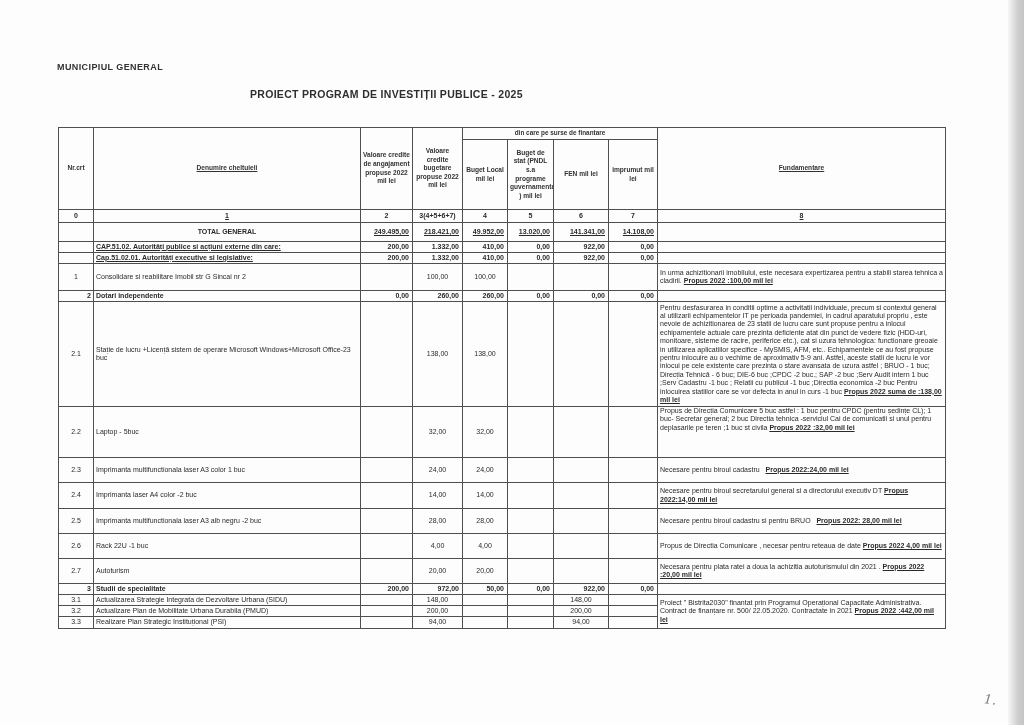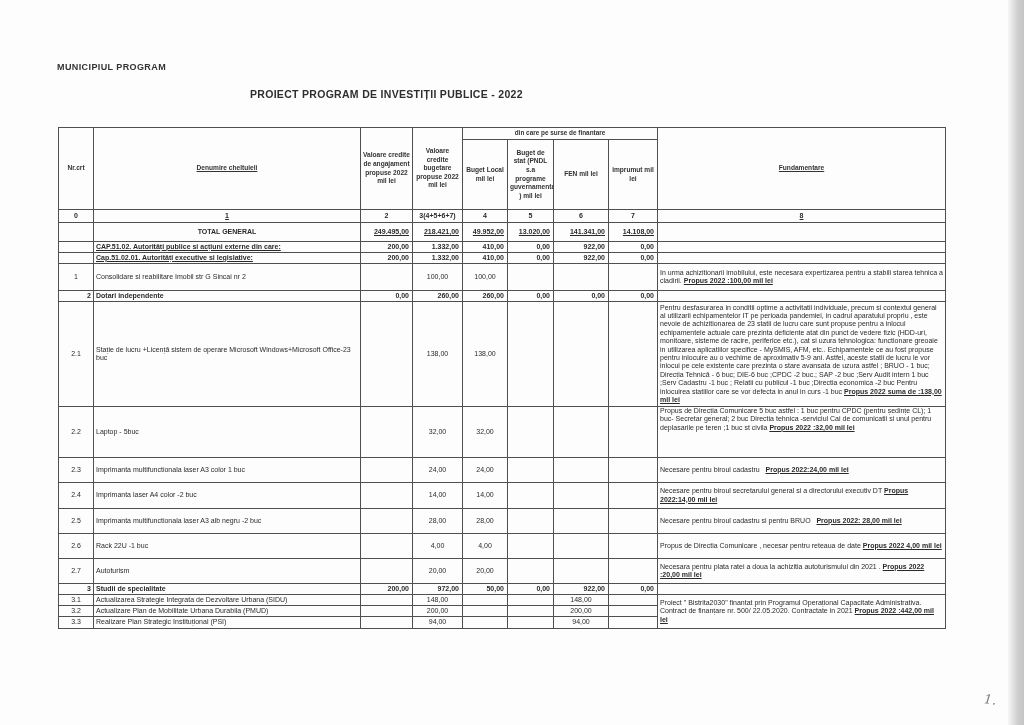--- a/index.html
+++ b/index.html
@@ -54,22 +54,22 @@
     position:absolute;left:984px;top:692px;
     font-family:"DejaVu Serif",serif;font-style:italic;
     font-size:13px;color:#7d7d7d;transform:rotate(6deg);
   }
 </style>
 </head>
 <body>
 
 <div class="scan-edge"></div>
 
-<div class="org-name">MUNICIPIUL PROGRAM</div>
-<div class="doc-title">PROIECT PROGRAM DE INVESTIȚII PUBLICE -  2022</div>
+<div class="org-name">MUNICIPIUL GENERAL</div>
+<div class="doc-title">PROIECT PROGRAM DE INVESTIȚII PUBLICE -  2025</div>
 
 <table class="inv">
   <colgroup>
     <col style="width:35px">
       <col style="width:267px">
       <col style="width:52px">
       <col style="width:50px">
     <col style="width:45px">
       <col style="width:46px">
       <col style="width:55px">

